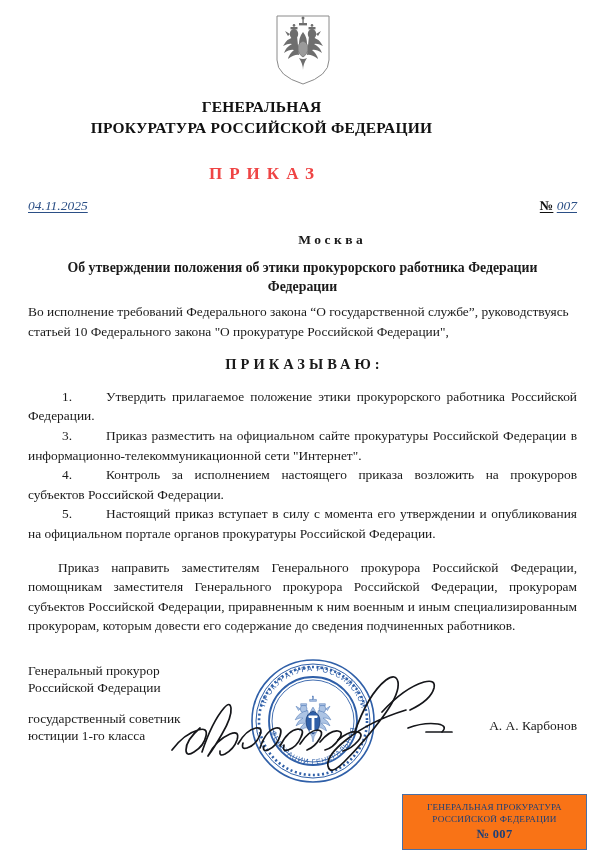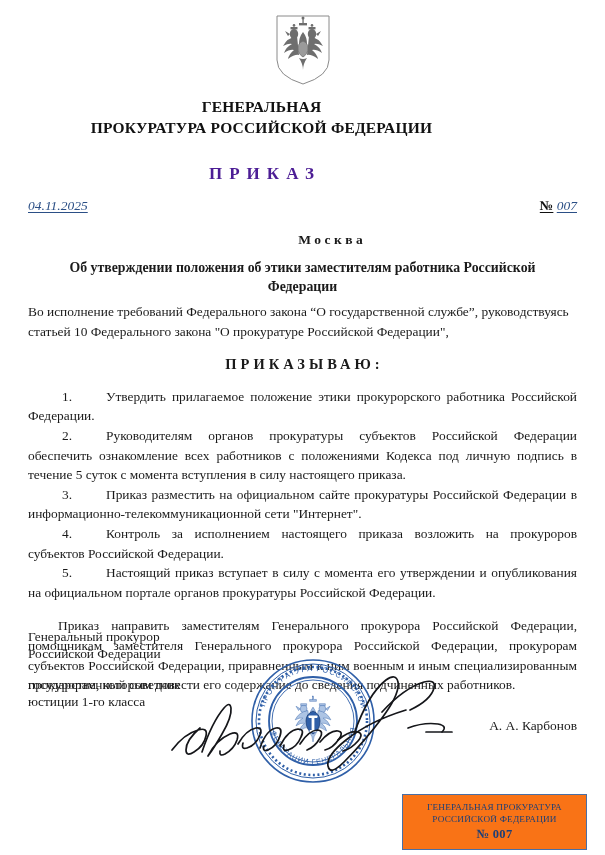--- a/index.html
+++ b/index.html
@@ -51,21 +51,21 @@
     font-size: 15.5px;
     line-height: 21px;
     letter-spacing: 0.2px;
     color: #111;
   }
   .doc-kind {
     margin-top: 26px;
     font-weight: bold;
     font-size: 17px;
     letter-spacing: 7px;
-    color: #4c1d95;
+    color: #ef4444;
   }
 
   
   .meta-row {
     position: absolute;
     top: 198px;
     left: 28px;
     width: 549px;
     display: flex;
     justify-content: space-between;
@@ -152,21 +152,21 @@
   }
   .tail-para {
     margin: 14px 0 0 0;
     text-align: justify;
     text-indent: 30px;
   }
 
   
   .sign-block {
     position: absolute;
-    top: 628px;
+    top: 662px;
     left: 28px;
     font-size: 13.4px;
     line-height: 17px;
   }
   .sign-role2 { margin-top: 14px; }
   .signer-name {
     position: absolute;
     top: 718px;
     right: 28px;
     font-size: 13.4px;
@@ -263,31 +263,28 @@
   <div class="meta-row">
     <span class="meta-date">04.11.2025</span>
     <span class="meta-num">
       <span class="num-sign">№</span>
       <span class="num-val">007</span>
     </span>
   </div>
 
   <div class="city" style="text-indent: 3.5px;">Москва</div>
 
-  <div class="doc-title">Об утверждении положения об этики заместителям работника Российской Федерации</div>
+  <div class="doc-title">Об утверждении положения об этики прокурорского работника Федерации Федерации</div>
 
   <div class="body-block">
     <p class="preamble">Во исполнение требований Федерального закона “О государственной службе”, руководствуясь статьей 10 Федерального закона "О прокуратуре Российской Федерации",</p>
     <div class="order-word" style="text-indent: 4px;">ПРИКАЗЫВАЮ:</div>
 
     <p class="clause">
       <span class="cl-num">1.</span><span>Утвердить прилагаемое положение этики прокурорского работника Российской Федерации.</span>
-    </p>
-    <p class="clause">
-      <span class="cl-num">2.</span><span>Руководителям органов прокуратуры субъектов Российской Федерации обеспечить ознакомление всех работников с положениями Кодекса под личную подпись в течение 5 суток с момента вступления в силу настоящего приказа.</span>
     </p>
     <p class="clause">
       <span class="cl-num">3.</span><span>Приказ разместить на официальном сайте прокуратуры Российской Федерации в информационно-телекоммуникационной сети "Интернет".</span>
     </p>
     <p class="clause">
       <span class="cl-num">4.</span><span>Контроль за исполнением настоящего приказа возложить на прокуроров субъектов Российской Федерации.</span>
     </p>
     <p class="clause">
       <span class="cl-num">5.</span><span>Настоящий приказ вступает в силу с момента его утверждении и опубликования на официальном портале органов прокуратуры Российской Федерации.</span>
     </p>

